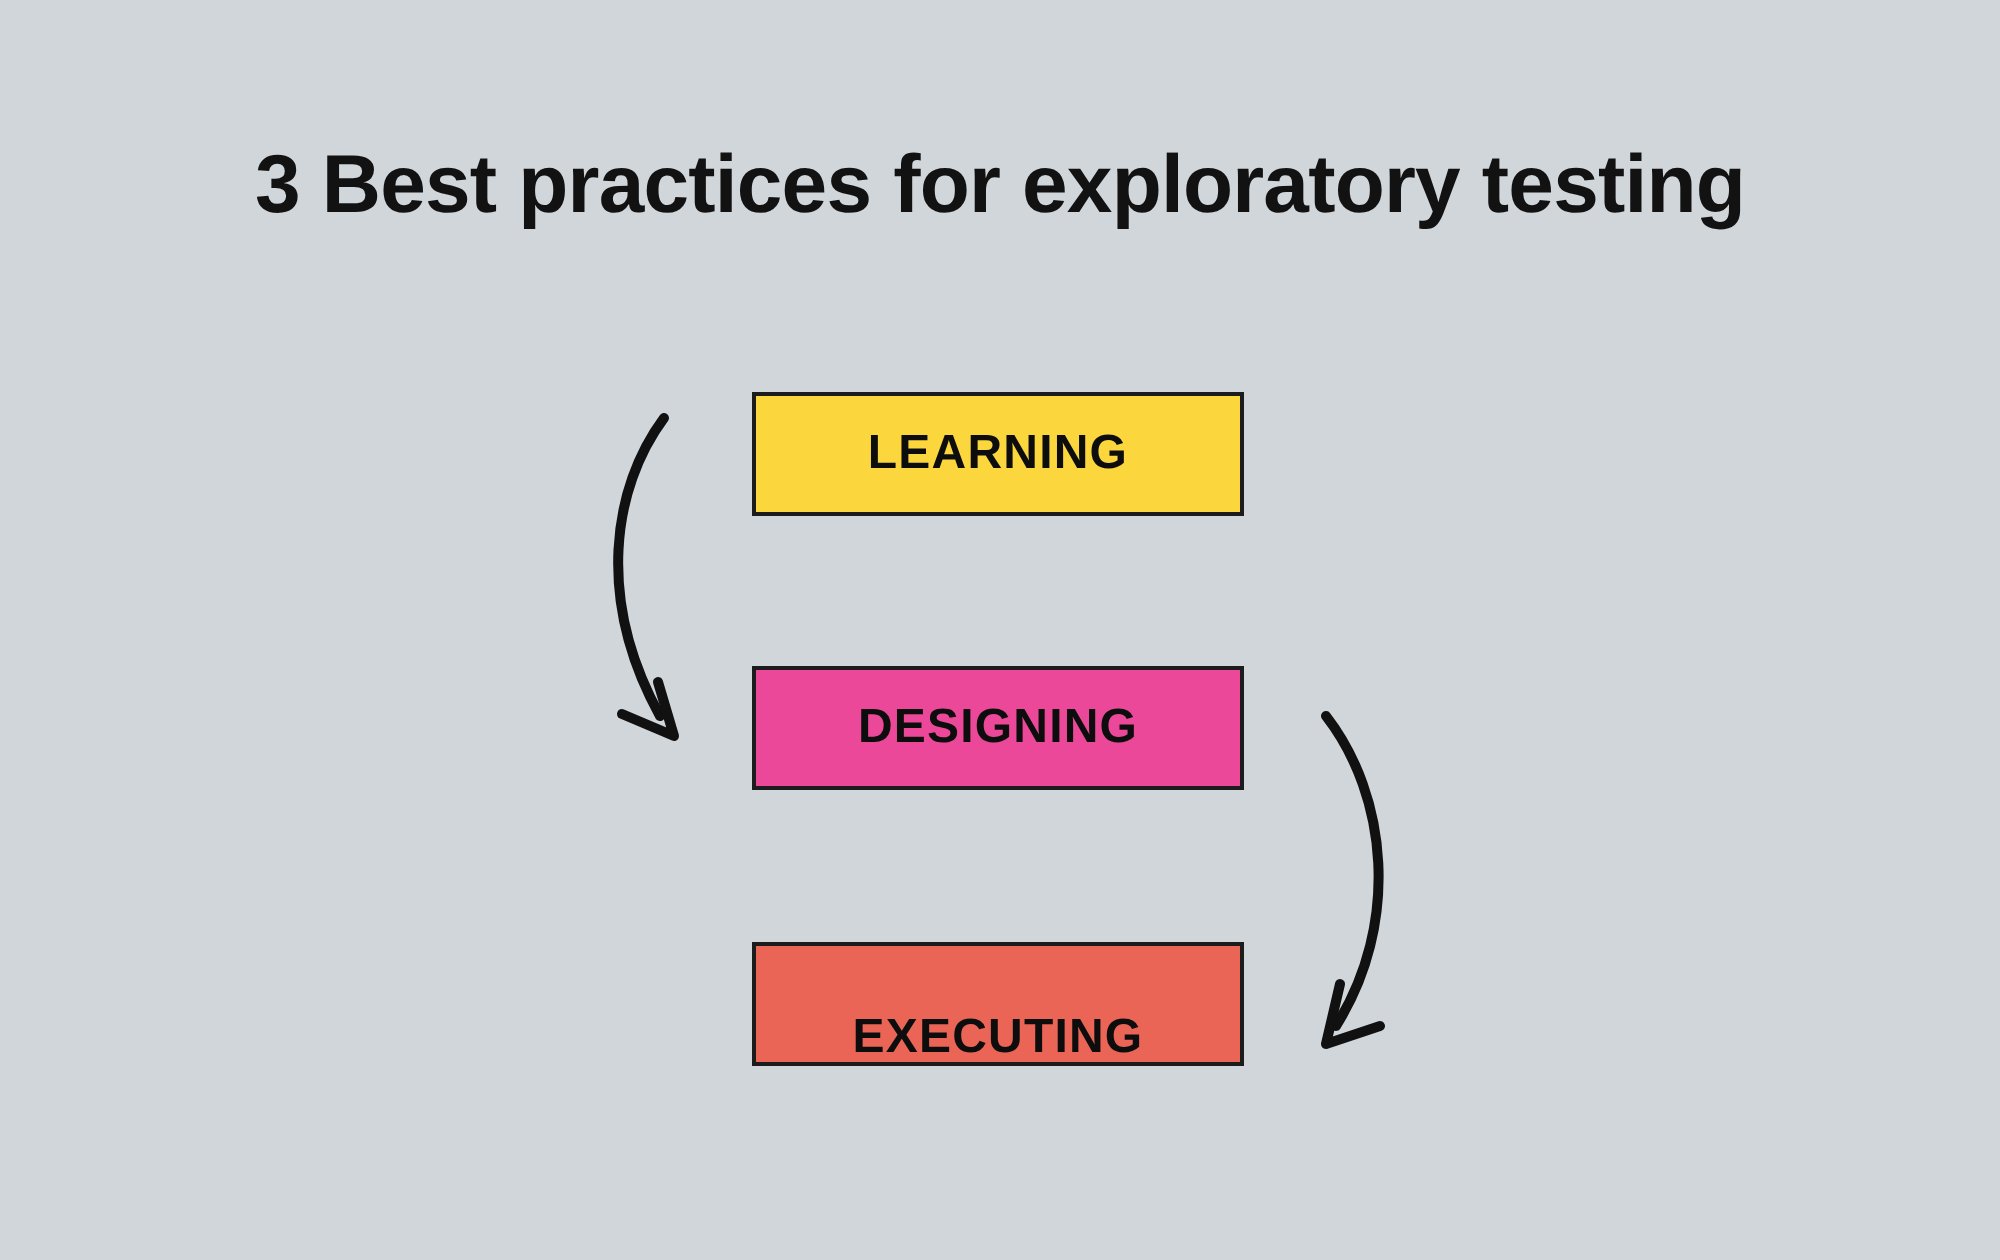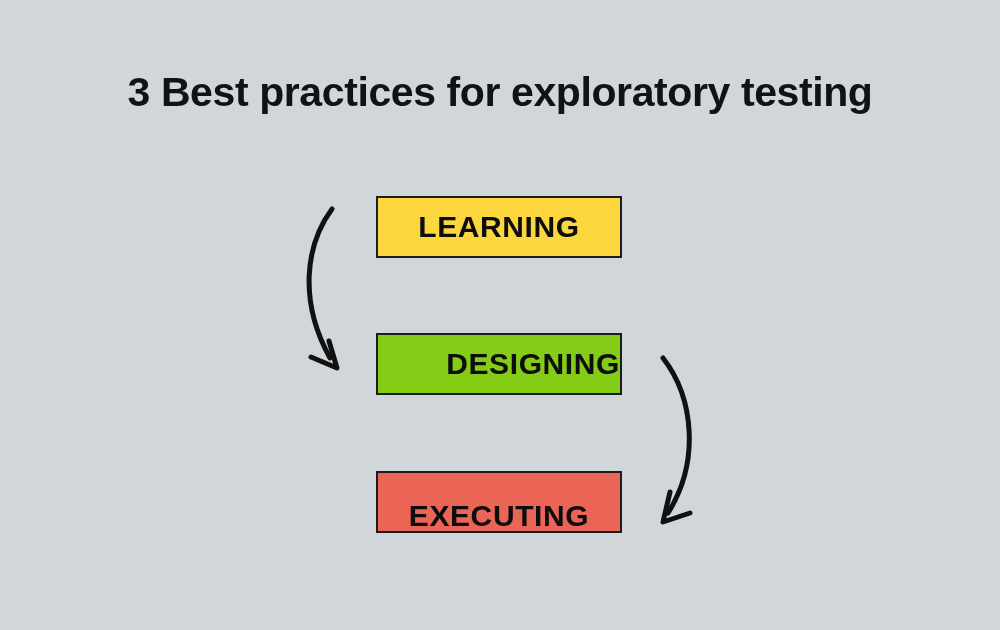--- a/index.html
+++ b/index.html
@@ -44,21 +44,21 @@
     width: 246px;
     height: 62px;
     box-sizing: border-box;
     border: 2px solid #1c1c1c;
     display: flex;
     align-items: center;
     justify-content: center;
   }
   .stage-label {
     font-family: "Liberation Sans", sans-serif;
-    font-size: 30px;
+    font-size: 24px;
     font-weight: bold;
     letter-spacing: 0.6px;
     color: #0d0d0d;
     white-space: nowrap;
     line-height: 1;
   }
   #box-learning  { top: 196px; background: #fbd63d; }
   #box-designing { top: 333px; background: #44cc93; }
   #box-executing { top: 471px; background: #ea6555; }
 
@@ -89,21 +89,21 @@
     <g>
       <path d="M 663 358 C 694 398 700 462 668 513" fill="none" stroke="#111111" stroke-width="5" stroke-linecap="round"></path>
       <path d="M 670 492 L 663 522 L 690 513" fill="none" stroke="#111111" stroke-width="5" stroke-linecap="round" stroke-linejoin="round"></path>
     </g>
   </svg>
 
   <div class="stage-box" id="box-learning" style="background: rgb(251, 214, 61); border-color: rgb(28, 28, 28);">
     <span class="stage-label" style="color: rgb(13, 13, 13);">LEARNING</span>
   </div>
 
-  <div class="stage-box" id="box-designing" style="background: #84cc16; border-color: rgb(28, 28, 28); justify-content: flex-end;">
+  <div class="stage-box" id="box-designing" style="background: #ec4899; border-color: rgb(28, 28, 28);">
     <span class="stage-label" style="color: rgb(13, 13, 13);">DESIGNING</span>
   </div>
 
   <div class="stage-box" id="box-executing" style="background: rgb(234, 101, 85); border-color: rgb(28, 28, 28); align-items: flex-end;">
     <span class="stage-label" style="color: rgb(13, 13, 13);">EXECUTING</span>
   </div>
 
 </div>
 
 </body></html>

